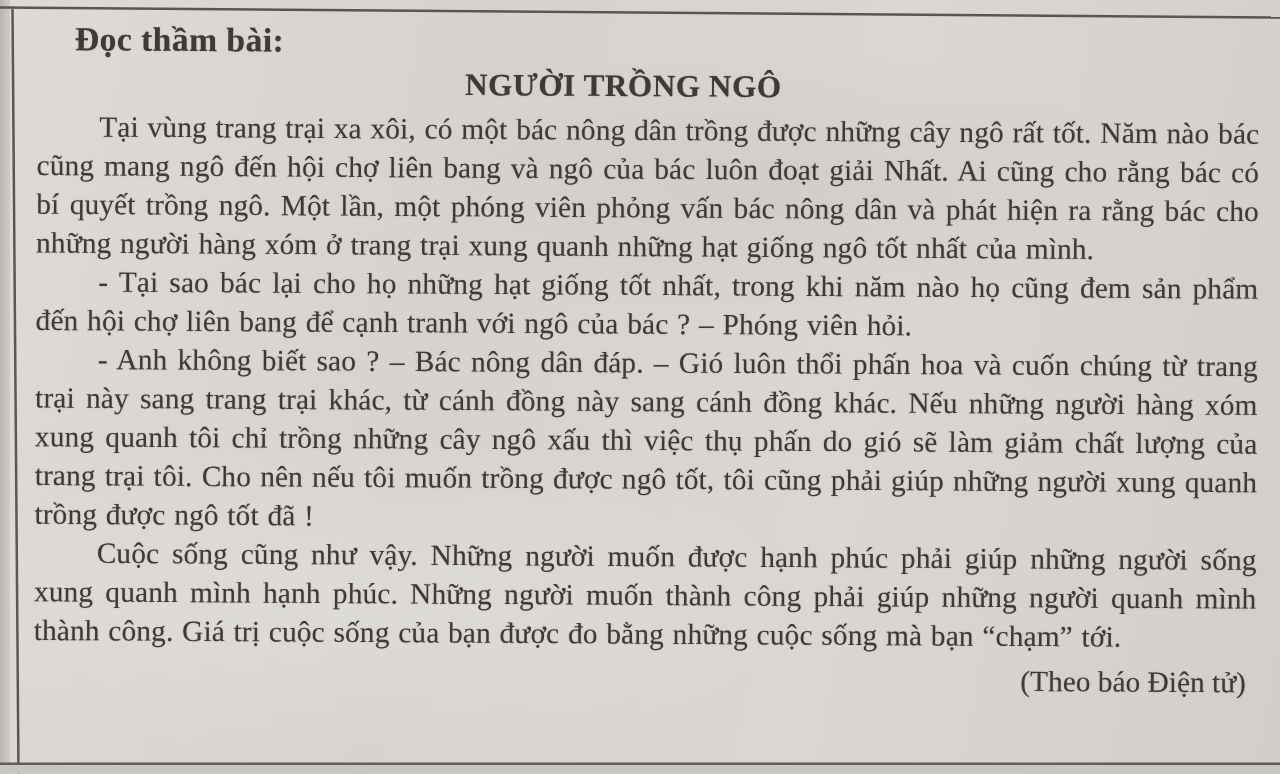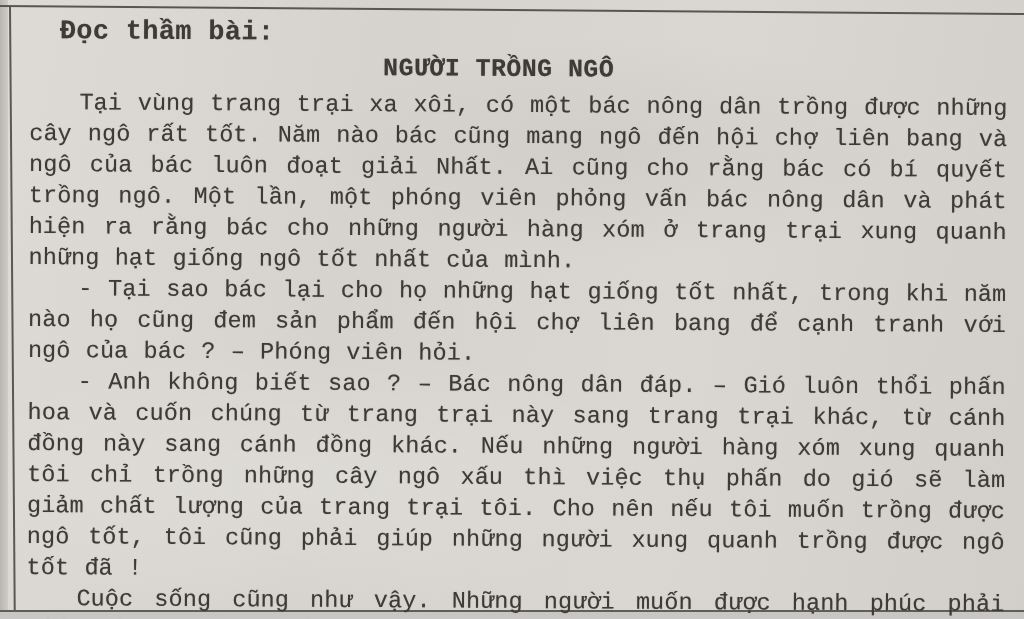--- a/index.html
+++ b/index.html
@@ -7,21 +7,21 @@
     padding: 0;
     width: 1024px;
     height: 619px;
     overflow: hidden;
     background: #c7c4c0;
   }
   .page {
     position: absolute;
     inset: 0;
     background: linear-gradient(100deg, #dedbd6 0%, #d6d3ce 35%, #dad7d2 65%, #d2cfca 100%);
-    font-family: Liberation Mono, monospace;
+    font-family: Liberation Serif, serif;
     color: #3e3a35;
   }
   
   .page::before {
     content: "";
     position: absolute;
     inset: 0;
     background:
       radial-gradient(ellipse 420px 160px at 620px 150px, rgba(190,185,178,0.30), rgba(190,185,178,0) 70%),
       radial-gradient(ellipse 500px 200px at 300px 480px, rgba(255,255,252,0.18), rgba(255,255,252,0) 70%);

